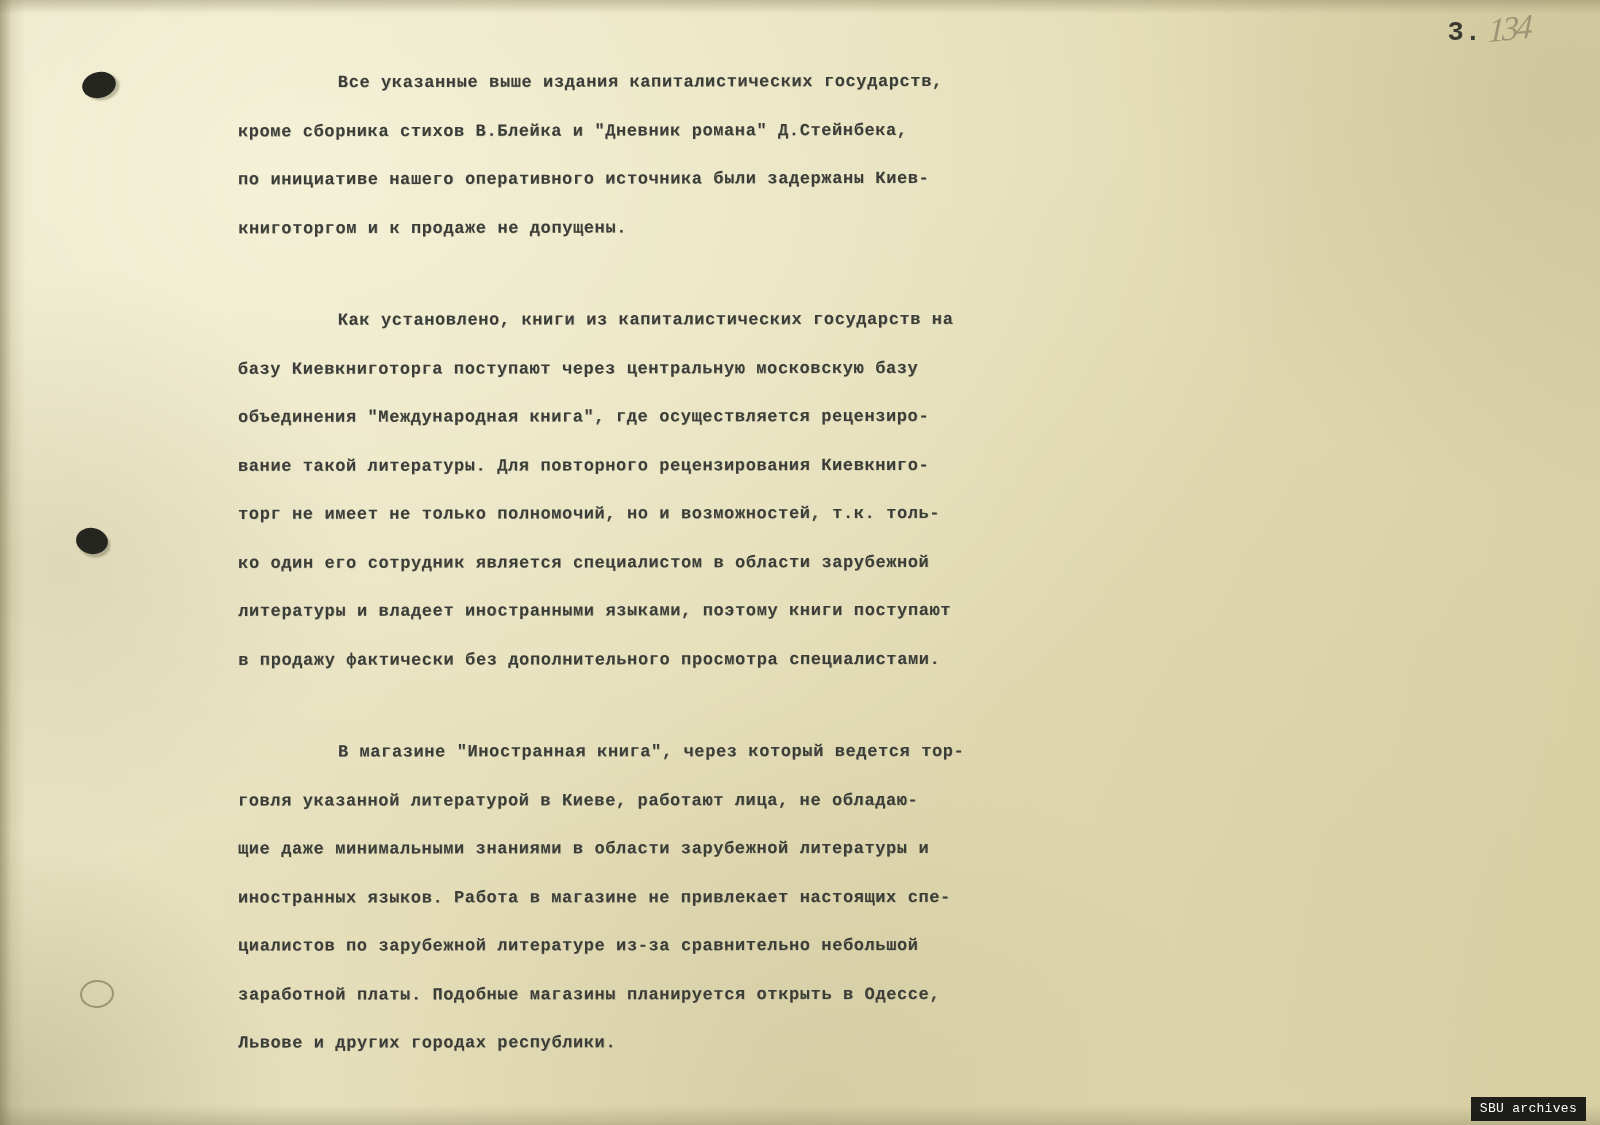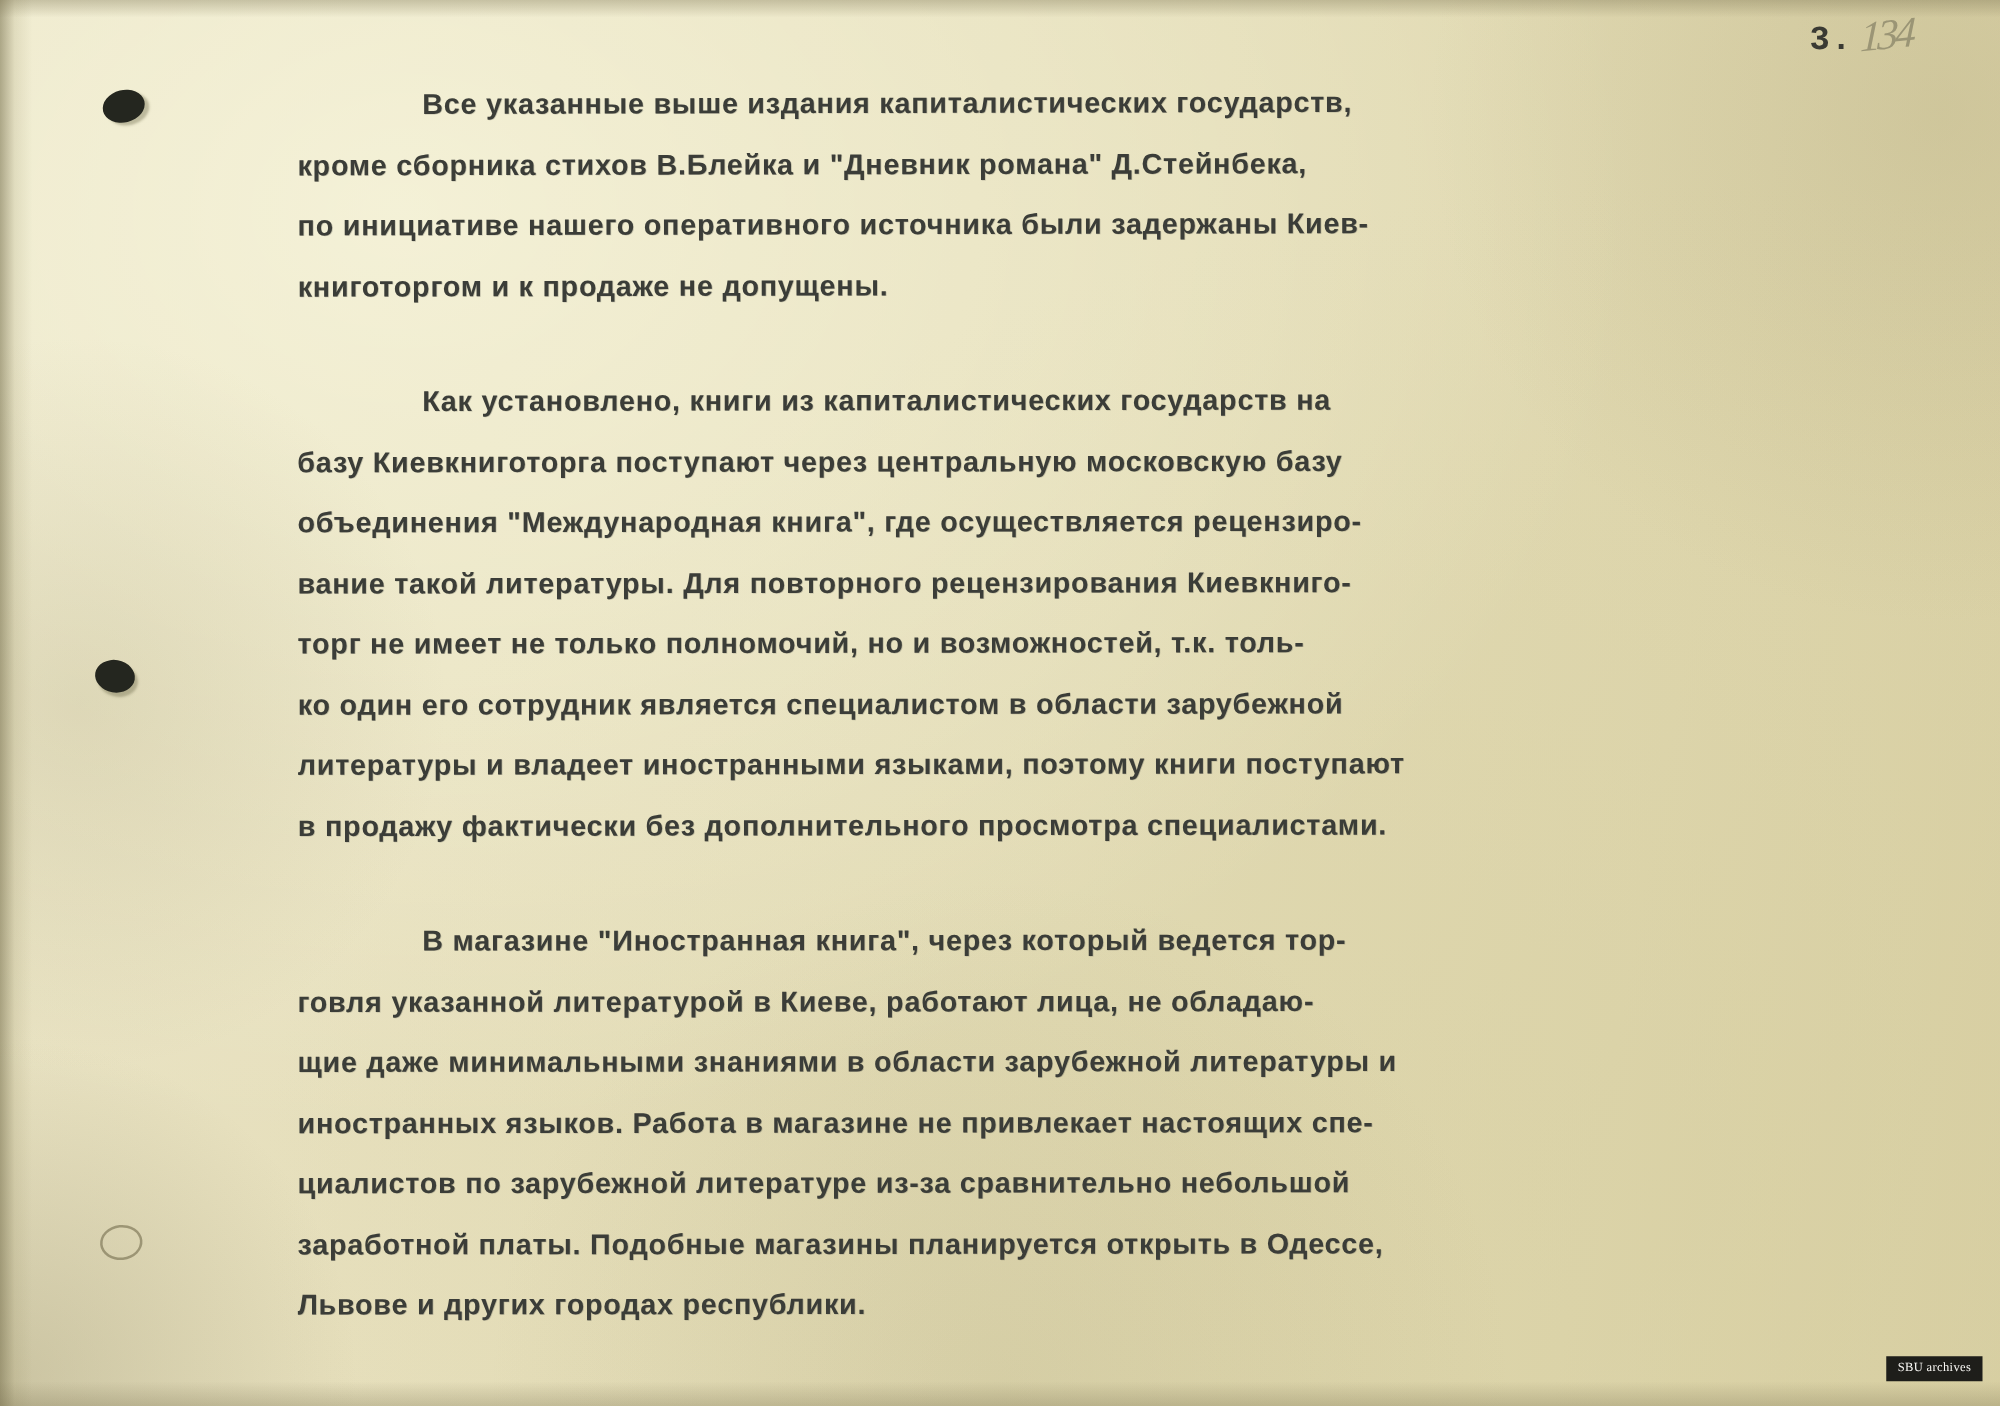--- a/index.html
+++ b/index.html
@@ -109,22 +109,22 @@
     letter-spacing: -3px;
   }
 
   
   .typescript {
     position: absolute;
     left: 238px;
     top: 58px;
     width: 1272px;
     color: #3b3d38;
-    font-family: Liberation Sans, sans-serif;
-    font-size: 23px;
+    font-family: Liberation Mono, monospace;
+    font-size: 17px;
     line-height: 48.5px;
     letter-spacing: 0.6px;
     font-weight: 700;
     text-shadow: 0.6px 0.4px 0 rgba(90,90,80,0.30);
   }
   .para {
     margin: 0 0 44px 0;
     white-space: pre-wrap;
   }
   .para:last-child { margin-bottom: 0; }
@@ -132,25 +132,25 @@
 
   
   .para.p-1 { transform: rotate(-0.12deg); }
   .para.p-2 { transform: rotate(-0.08deg); }
   .para.p-3 { transform: rotate(-0.05deg); }
 
   
   .watermark {
     position: absolute;
     right: 14px;
-    bottom: 20px;
+    bottom: 4px;
     background: #0f0f0f;
     color: #ffffff;
-    font-family: Liberation Serif, serif;
-    font-size: 10px;
+    font-family: Liberation Mono, monospace;
+    font-size: 13px;
     letter-spacing: 0.3px;
     padding: 4px 9px 5px 9px;
     opacity: 0.92;
   }
 </style>
 </head>
 <body>
 
 <div class="page">
 

